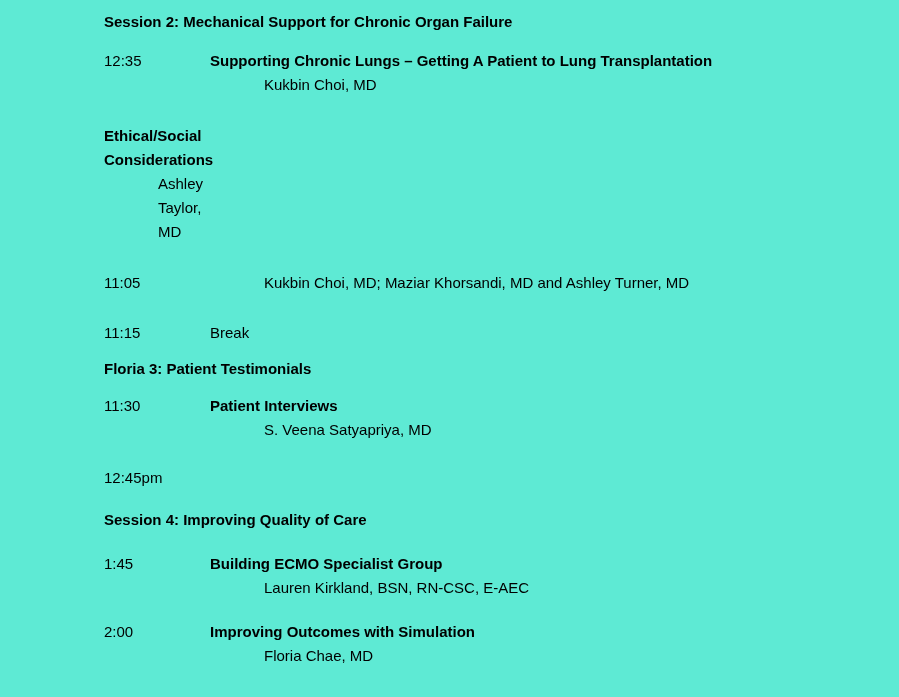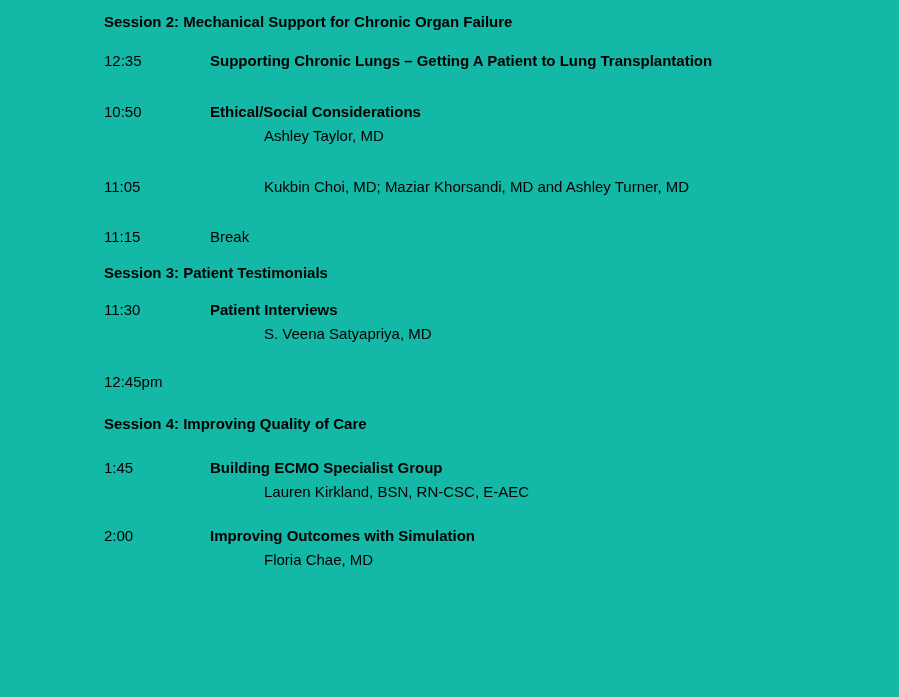--- a/index.html
+++ b/index.html
@@ -7,21 +7,21 @@
     padding: 0;
     background: #ffffff;
     color: #000000;
     font-family: "Liberation Sans", sans-serif;
     font-size: 15px;
   }
   .page {
     position: relative;
     width: 899px;
     height: 697px;
-    background: #14b8a6;
+    background: #5eead4;
     overflow: hidden;
   }
   .doc {
     padding: 12px 40px 0 104px;
   }
   .heading {
     font-weight: 700;
     line-height: 20px;
   }
   .h-s2 { margin: 0 0 17px 0; }
@@ -59,46 +59,46 @@
 <div class="page">
   <div class="doc">
 
     <div class="heading h-s2">Session 2: Mechanical Support for Chronic Organ Failure</div>
 
 
     <div class="entry mb27">
       <div class="time">12:35</div>
       <div class="content">
         <div class="title">Supporting Chronic Lungs – Getting A Patient to Lung Transplantation</div>
+        <div class="speakers">Kukbin Choi, MD</div>
       </div>
     </div>
 
     <div class="entry mb27">
-      <div class="time">10:50</div>
       <div class="content">
         <div class="title">Ethical/Social Considerations</div>
         <div class="speakers">Ashley Taylor, MD</div>
       </div>
     </div>
 
     <div class="entry mb26">
       <div class="time">11:05</div>
       <div class="content">
         <div class="speakers">Kukbin Choi, MD; Maziar Khorsandi, MD and Ashley Turner, MD</div>
       </div>
     </div>
 
     <div class="entry mb14">
       <div class="time">11:15</div>
       <div class="content">
         <div class="title plain">Break</div>
       </div>
     </div>
 
-    <div class="heading h-s3">Session 3: Patient Testimonials</div>
+    <div class="heading h-s3">Floria 3: Patient Testimonials</div>
 
     <div class="entry mb24">
       <div class="time">11:30</div>
       <div class="content">
         <div class="title">Patient Interviews</div>
         <div class="speakers">S. Veena Satyapriya, MD</div>
       </div>
     </div>
 
     <div class="entry mb20">

